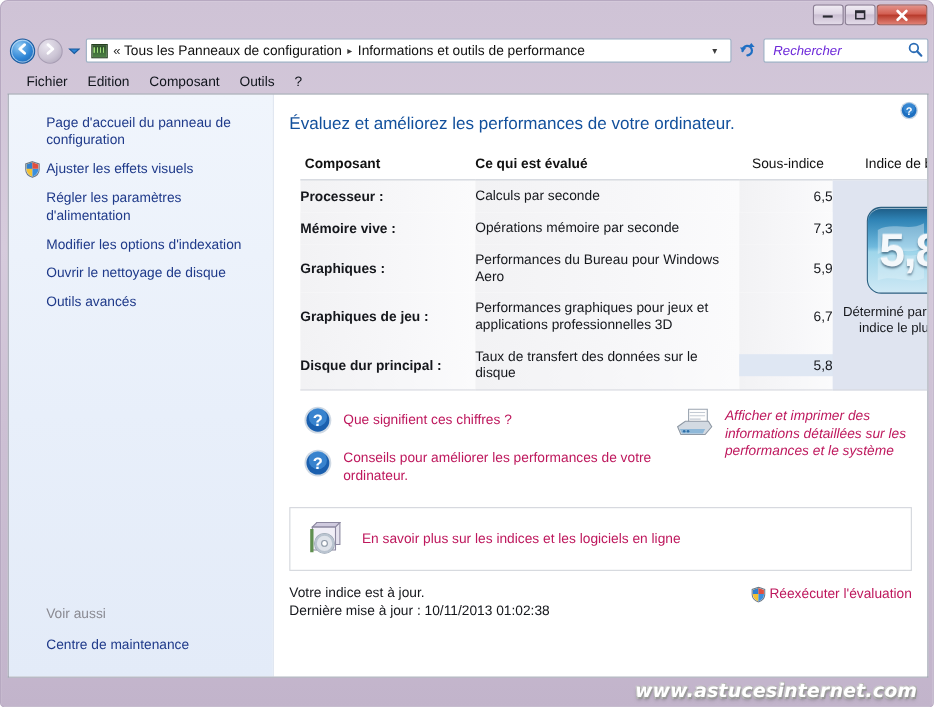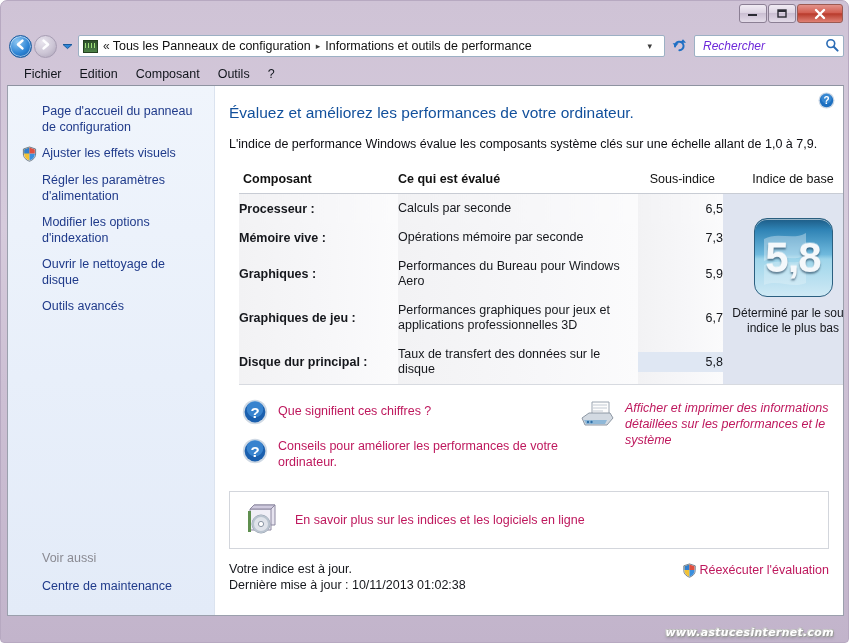--- a/index.html
+++ b/index.html
@@ -152,21 +152,21 @@
     background: #fff;
     border: 1px solid #9ba0ad;
     border-top-color: #8e93a1;
     box-sizing: border-box;
     display: flex;
     overflow: hidden;
   }
 
   
   #sidebar {
-    width: 207px;
+    width: 241px;
     flex: none;
     background: linear-gradient(180deg, #f0f5fc 0%, #e8effa 55%, #e3ebf8 100%);
     border-right: 1px solid #dbe3ef;
     position: relative;
     padding: 12px 0 0 0;
     box-sizing: border-box;
     display: flex; flex-direction: column;
   }
   .side-link-row {
     display: flex; align-items: flex-start;
@@ -364,21 +364,21 @@
   #rerun .linktext { padding-top: 0; }
   #rerun-shield { width: 15px; height: 15px; margin-right: 2px; flex: none; }
 
   
   #watermark {
     position: absolute;
     right: 14px; bottom: 3px;
     font-family: "DejaVu Sans", sans-serif;
     font-style: italic;
     font-weight: bold;
-    font-size: 11px;
+    font-size: 17px;
     color: #ffffff;
     letter-spacing: .3px;
     text-shadow:
       1px 1px 0 #9a9a9a, -1px -1px 0 #c9c9c9,
       1px -1px 0 #b5b5b5, -1px 1px 0 #b5b5b5,
       0 2px 3px rgba(90,90,90,.5);
     pointer-events: none;
     white-space: nowrap;
     margin-left: 11px;
   }
@@ -530,21 +530,20 @@
           <svg width="17" height="17" viewBox="0 0 17 17">
             <circle cx="8.5" cy="8.5" r="8" fill="#c9d6e4"></circle>
             <circle cx="8.5" cy="8.5" r="6.7" fill="#1d6fc0"></circle>
             <circle cx="8.5" cy="6.4" r="5.2" fill="#4a9ae0" opacity=".55"></circle>
             <text x="8.5" y="12.3" font-family="Liberation Sans, sans-serif" font-size="10" font-weight="bold" fill="#ffffff" text-anchor="middle">?</text>
           </svg>
         </span>
       </div>
 
       <div id="page-title">Évaluez et améliorez les performances de votre ordinateur.</div>
-      <div id="page-subtitle">L'indice de performance Windows évalue les composants système clés sur une échelle allant de 1,0 à 7,9.</div>
 
       <div id="score-area">
         <div id="table-wrap">
 
           <table id="score-table">
             <thead>
               <tr>
                 <th class="col-comp">Composant</th>
                 <th class="col-what">Ce qui est évalué</th>
                 <th class="col-sub">Sous-indice</th>

